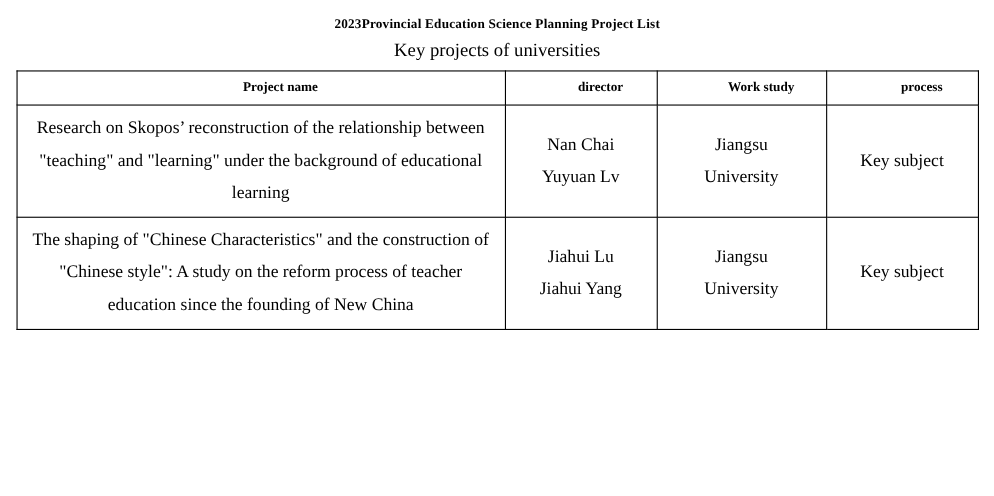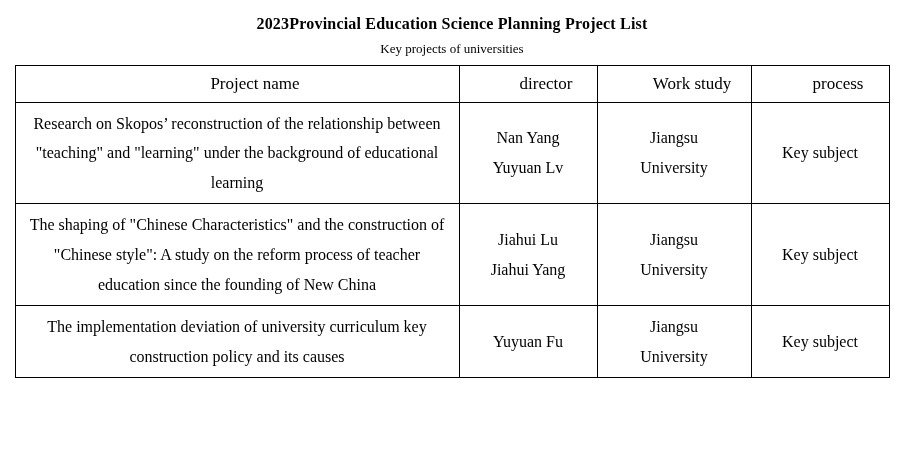--- a/index.html
+++ b/index.html
@@ -15,30 +15,30 @@
     overflow: hidden;
   }
   .page {
     width: 904px;
     height: 451px;
     position: relative;
     box-sizing: border-box;
   }
   .doc-title {
     text-align: center;
-    font-size: 16px;
+    font-size: 12px;
     font-weight: bold;
     letter-spacing: 0.2px;
     margin-top: 14px;
     margin-bottom: 0;
     line-height: 1.25;
   }
   .doc-subtitle {
     text-align: center;
-    font-size: 13px;
+    font-size: 17px;
     font-weight: normal;
     margin-top: 7px;
     margin-bottom: 8px;
     line-height: 1.2;
   }
   table.project-table {
     border-collapse: collapse;
     width: 874px;
     margin: 0 auto;
     table-layout: fixed;
@@ -46,22 +46,22 @@
   table.project-table th,
   table.project-table td {
     border: 1px solid #000000;
     text-align: center;
     vertical-align: middle;
     padding: 6px 8px;
     font-size: 16px;
     line-height: 1.85;
   }
   table.project-table th {
-    font-weight: normal;
-    font-size: 17px;
+    font-weight: bold;
+    font-size: 12px;
     padding-top: 7px;
     padding-bottom: 7px;
     line-height: 1.3;
     padding-left: 44px;
   }
   col.c-name { width: 444px; }
   col.c-director { width: 138px; }
   col.c-unit { width: 154px; }
   col.c-category { width: 138px; }
   .cell-name {
@@ -93,48 +93,37 @@
         <th>Project name</th>
         <th>director</th>
         <th>Work study</th>
         <th>process</th>
       </tr>
     </thead>
     <tbody>
       <tr>
         <td class="cell-name">Research on Skopos’ reconstruction of the relationship between "teaching" and "learning" under the background of educational learning</td>
         <td>
-          <span class="stacked-line">Nan Yang</span>
+          <span class="stacked-line">Nan Chai</span>
           <span class="stacked-line">Yuyuan Lv</span>
         </td>
         <td>
           <span class="stacked-line">Jiangsu</span>
           <span class="stacked-line">University</span>
         </td>
         <td>Key subject</td>
       </tr>
       <tr>
         <td class="cell-name">The shaping of "Chinese Characteristics" and the construction of "Chinese style": A study on the reform process of teacher education since the founding of New China</td>
         <td>
           <span class="stacked-line">Jiahui Lu</span>
           <span class="stacked-line">Jiahui Yang</span>
         </td>
         <td>
           <span class="stacked-line">Jiangsu</span>
           <span class="stacked-line">University</span>
         </td>
         <td>Key subject</td>
       </tr>
-      <tr>
-        <td class="cell-name">The implementation deviation of university curriculum key construction policy and its causes</td>
-        <td>
-          <span class="stacked-line">Yuyuan Fu</span>
-        </td>
-        <td>
-          <span class="stacked-line">Jiangsu</span>
-          <span class="stacked-line">University</span>
-        </td>
-        <td>Key subject</td>
-      </tr>
     </tbody>
   </table>
 
 </div>
 
 </body></html>

